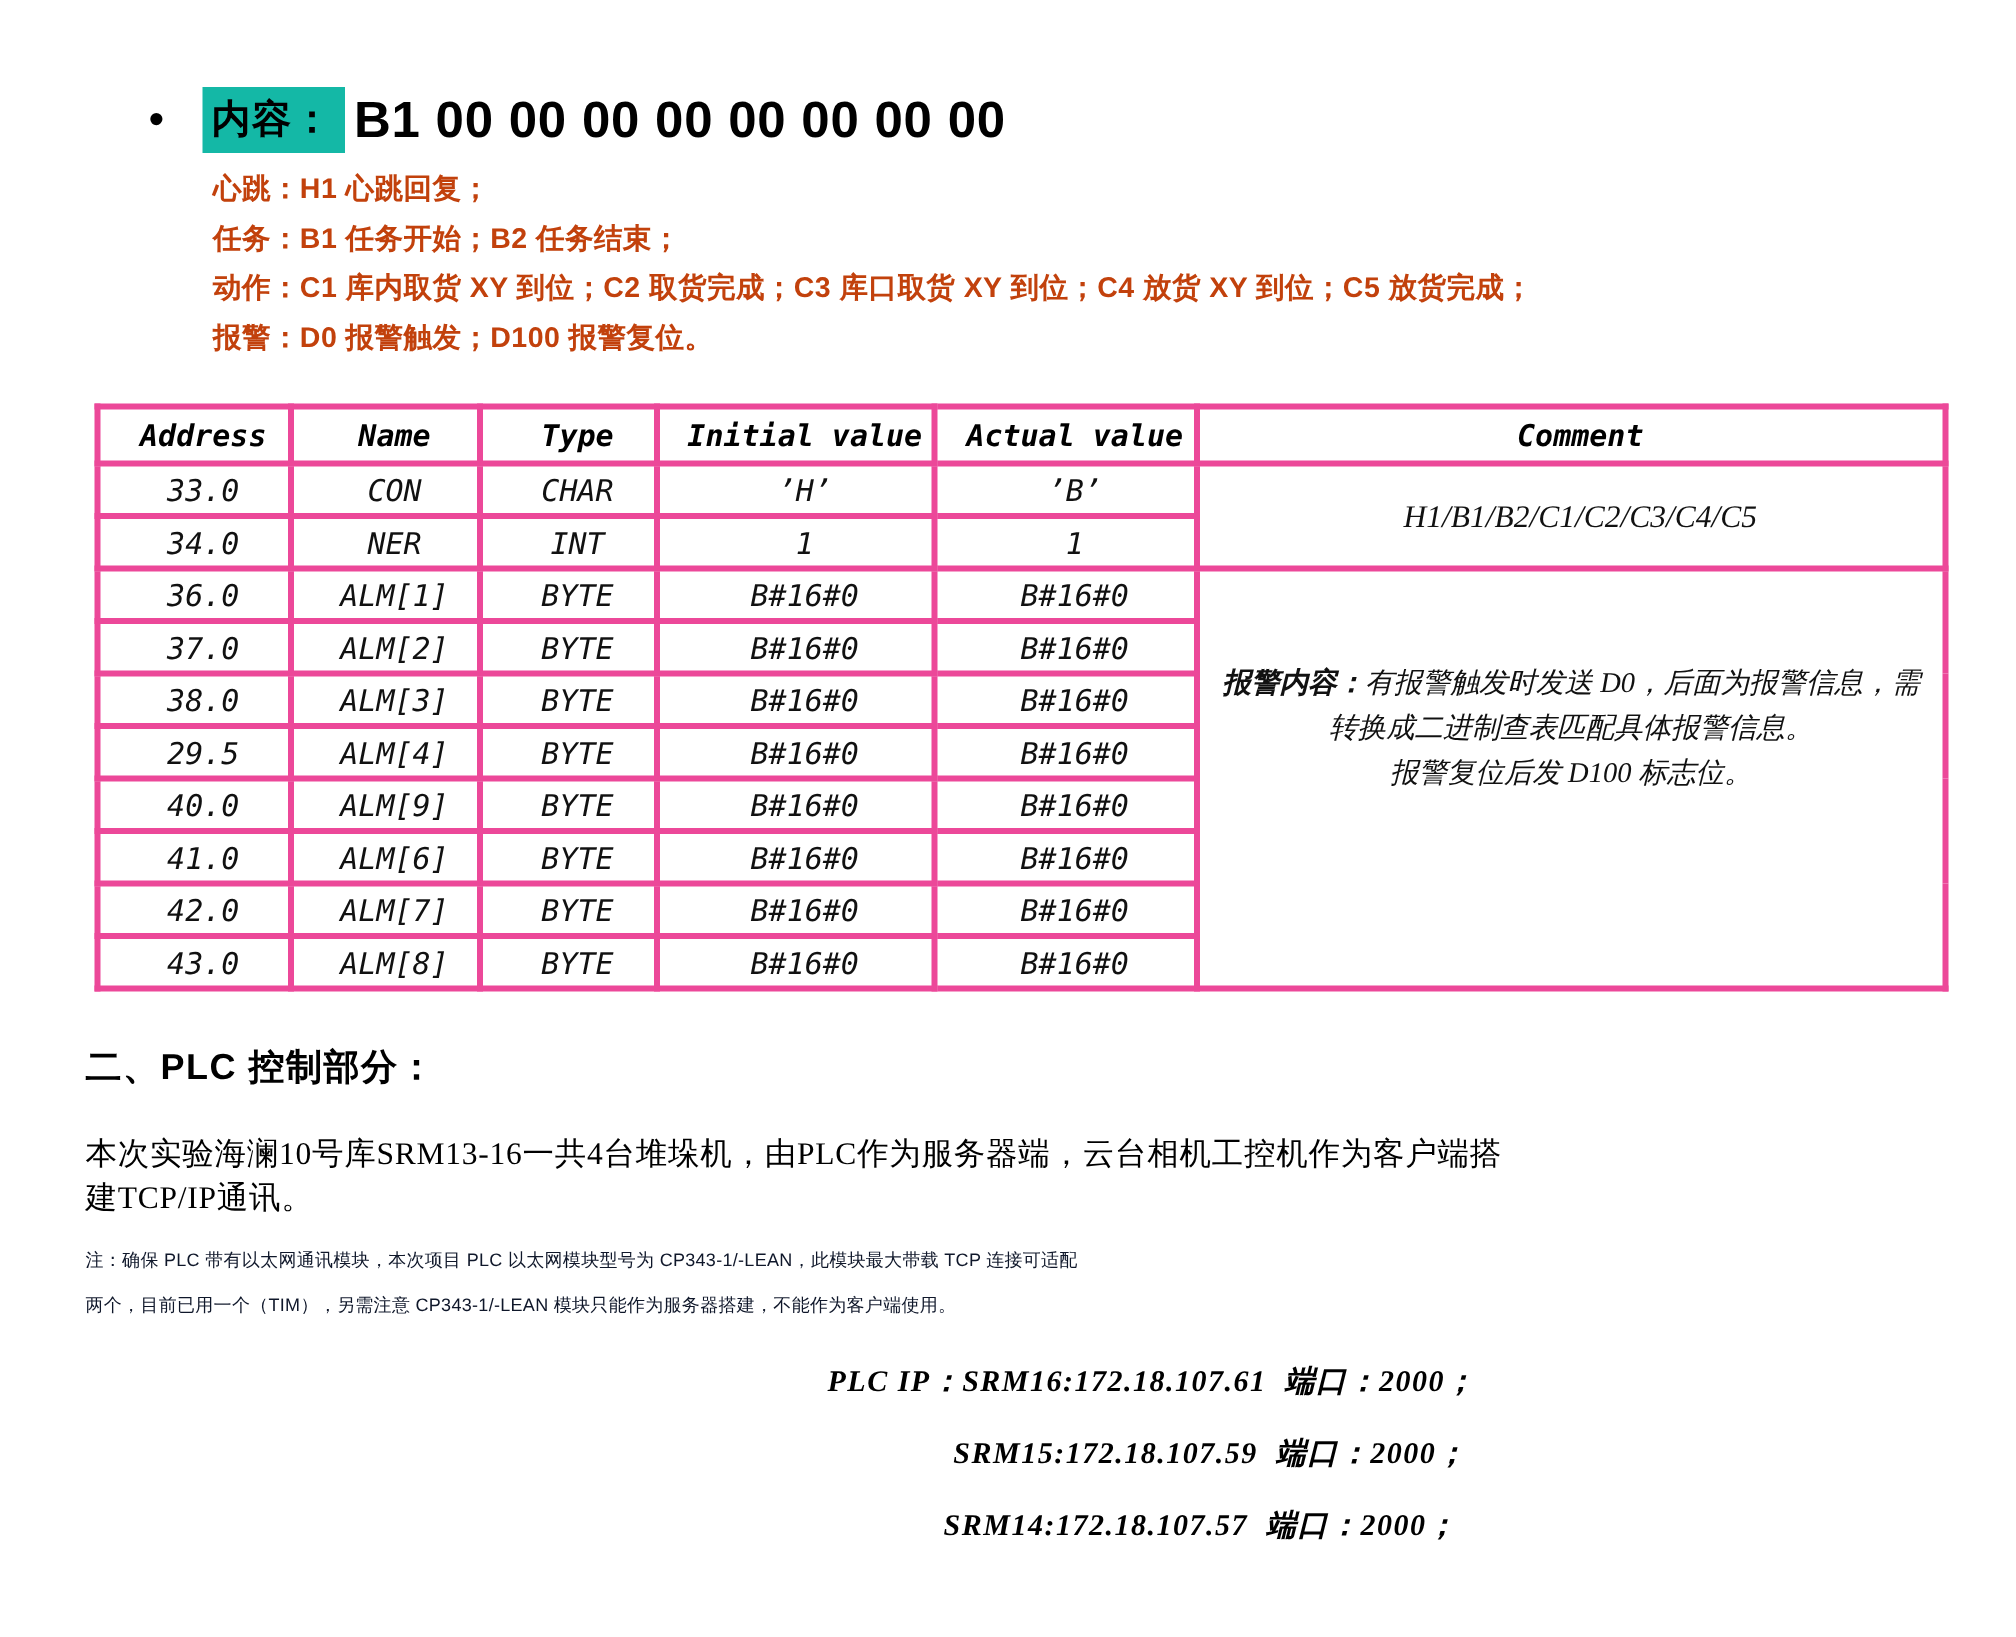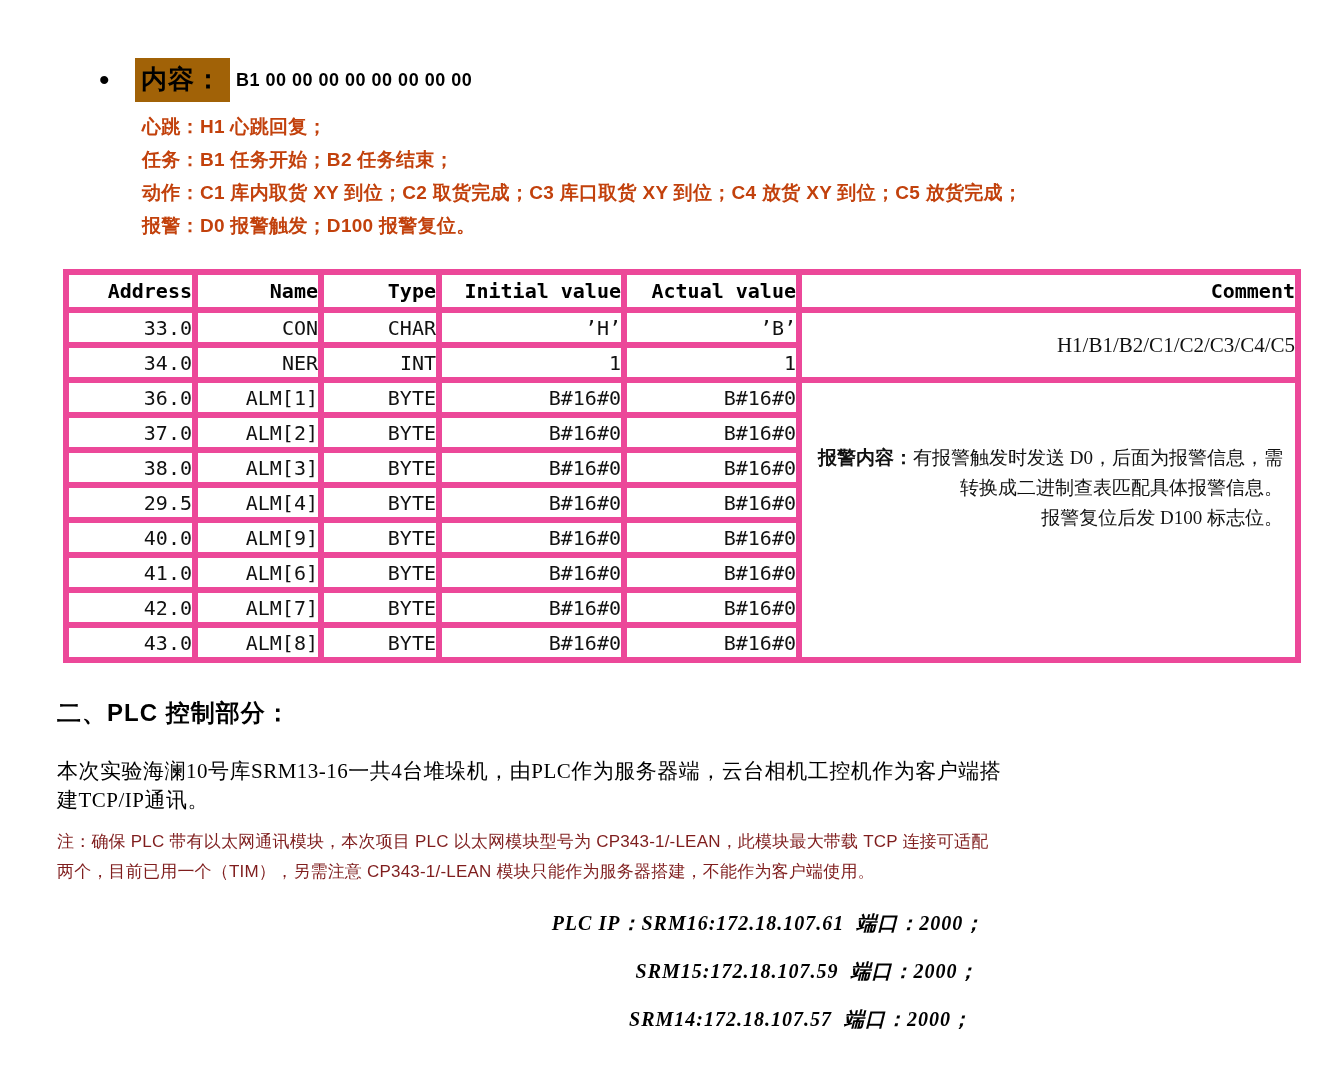--- a/index.html
+++ b/index.html
@@ -18,27 +18,27 @@
     display: flex; align-items: center;
     margin-left: 40px;
     margin-bottom: 8px;
   }
   .bullet-glyph {
     font-size: 30px; line-height: 30px;
     width: 38px; text-align: left;
     padding-left: 2px;
   }
   .hl-label {
-    background: #a16207;
+    background: #14b8a6;
     font-weight: bold; font-size: 26px;
     padding: 4px 8px 5px 6px;
     letter-spacing: 1px;
   }
   .content-value {
-    font-weight: bold; font-size: 18px;
+    font-weight: bold; font-size: 34px;
     margin-left: 6px; letter-spacing: 0.5px;
   }
 
   
   .red-block { margin-left: 85px; }
   .red-line {
     color: #c2410c; font-weight: bold;
     font-size: 19px; line-height: 33px;
     letter-spacing: 0.3px;
     white-space: pre;
@@ -53,25 +53,26 @@
     font-family: "DejaVu Sans Mono", monospace;
     font-size: 20px;
   }
   .var-table col.c0 { width: 129px; }
   .var-table col.c1 { width: 126px; }
   .var-table col.c2 { width: 118px; }
   .var-table col.c3 { width: 185px; }
   .var-table col.c4 { width: 175px; }
   .var-table col.c5 { width: 499px; }
   .var-table th, .var-table td {
-    border: 6px solid #ec4899;
-    text-align: right;
+    border: 4px solid #ec4899;
+    text-align: center;
     padding: 0 0 0 12px;
     vertical-align: middle;
     overflow: hidden;
+    font-style: italic;
   }
   .var-table th { height: 38px; font-weight: bold; font-size: 20px; }
   .var-table td { height: 35px; font-weight: normal; color: #111; }
   td.comment-cell-1 {
     font-family: "Liberation Serif", serif;
     font-size: 21px;
   }
   td.comment-cell-2 {
     font-family: "Liberation Serif", serif;
     font-size: 19px;
@@ -89,22 +90,22 @@
     letter-spacing: 1px;
   }
   .body-para {
     margin-top: 28px;
     font-family: "Liberation Serif", serif;
     font-size: 21px; line-height: 29px;
     letter-spacing: 0.5px;
   }
   .note-para {
     margin-top: 12px;
-    color: #7f1d1d;
-    font-size: 17px; line-height: 30px;
+    color: #0f172a;
+    font-size: 12px; line-height: 30px;
     letter-spacing: 0.2px;
   }
   .ip-block {
     margin-top: 26px;
     font-family: "Liberation Serif", serif;
     font-style: italic; font-weight: bold;
     font-size: 20px;
     letter-spacing: 1px;
     text-align: center;
   }

